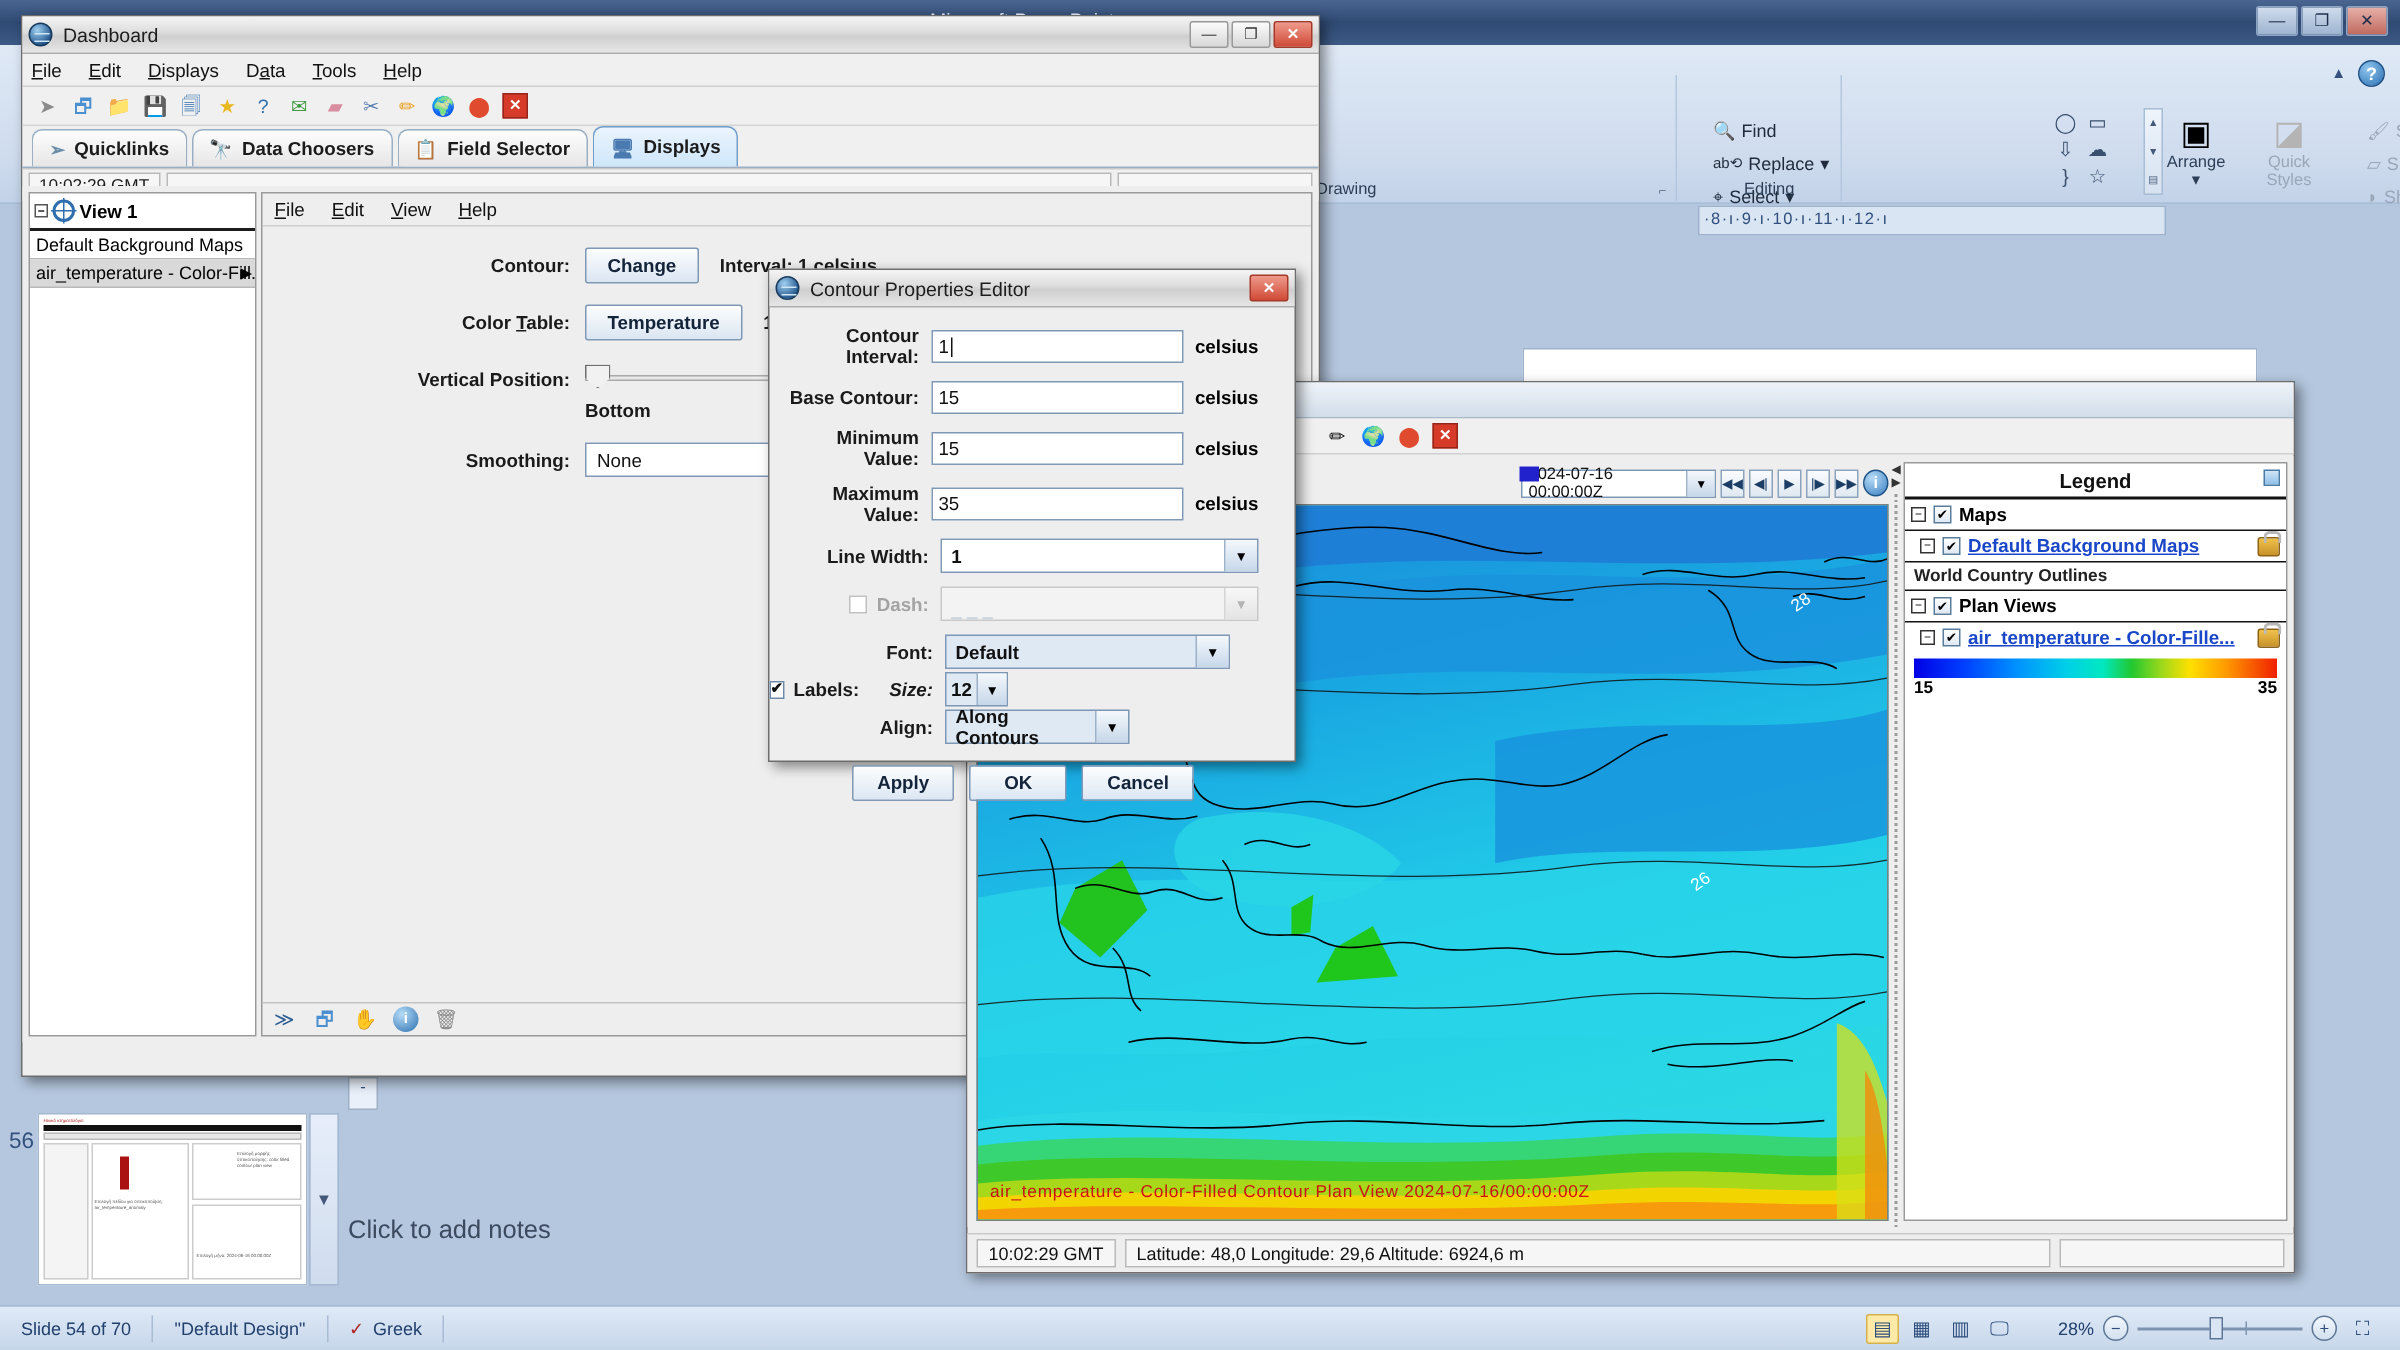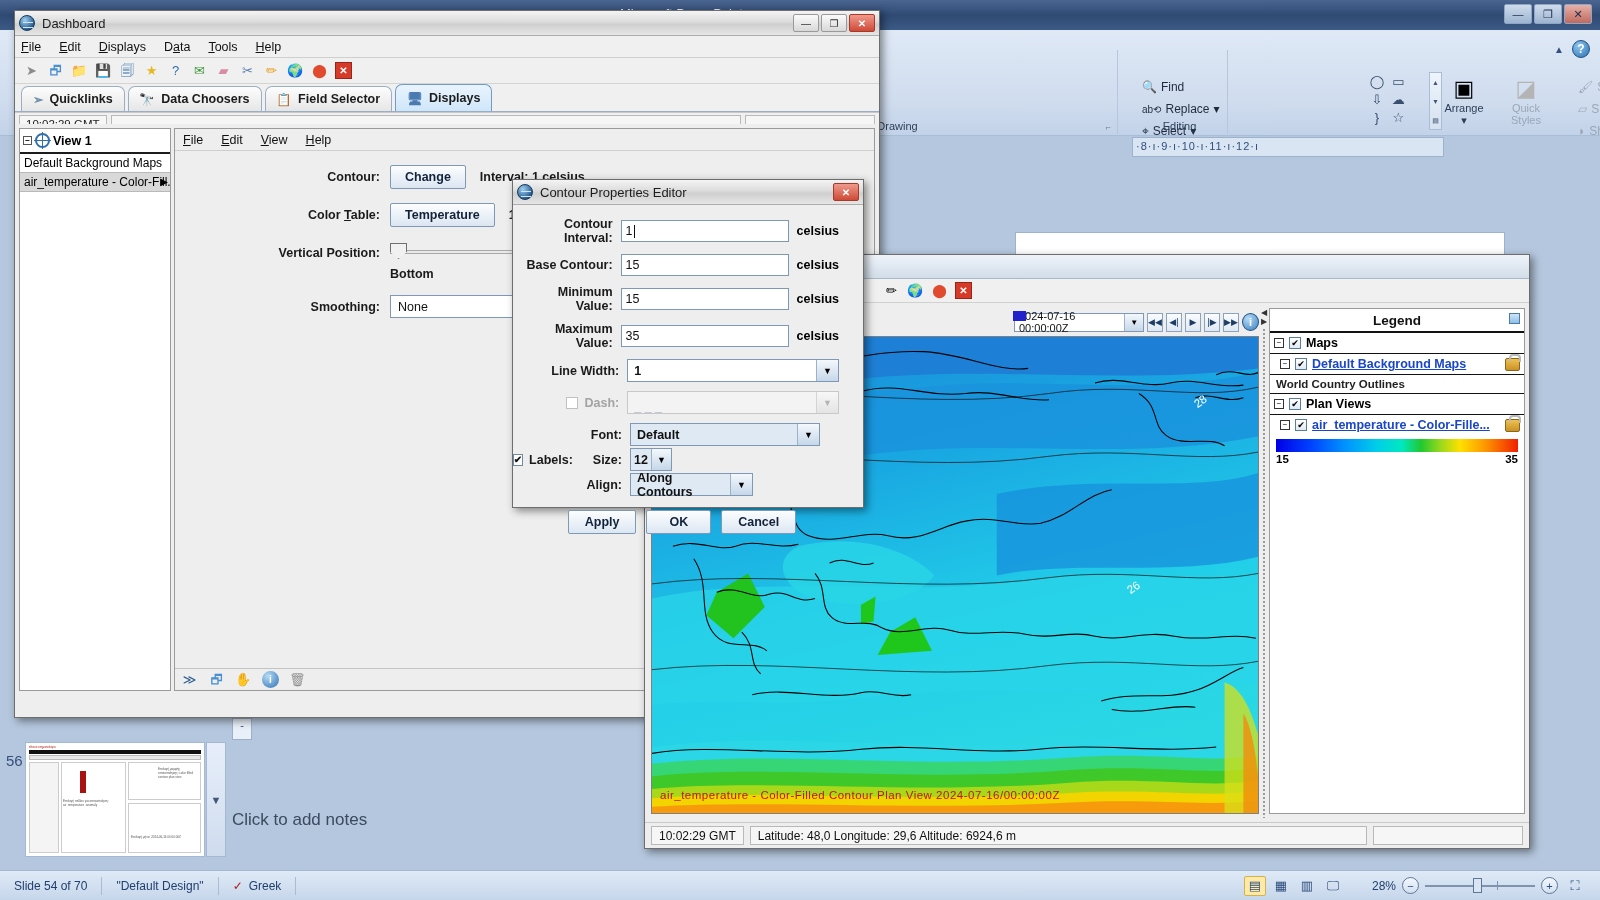--- a/index.html
+++ b/index.html
@@ -750,21 +750,21 @@
       <span class="dcombo filled" style="width:190px;justify-content:flex-end;">
         <span class="v">Default</span>
         <span class="a">▼</span>
       </span>
     </div>
 
     <div class="drow" style="margin-bottom:2px;">
       <span class="dlabel" style="display:flex; justify-content:flex-end; align-items:center; gap:6px;">
         <span class="jcheck">✔</span>
         <span>Labels:</span>
-        <span style="margin-left:14px;">Size:</span>
+        <span style="margin-left:14px;font-style:italic;">Size:</span>
       </span>
       <span class="dcombo filled" style="width:42px;">
         <span class="v" style="padding:0 3px;">12</span>
         <span class="a">▼</span>
       </span>
     </div>
 
     <div class="drow" style="margin-bottom:14px;">
       <span class="dlabel">Align:</span>
       <span class="dcombo filled" style="width:123px;">

